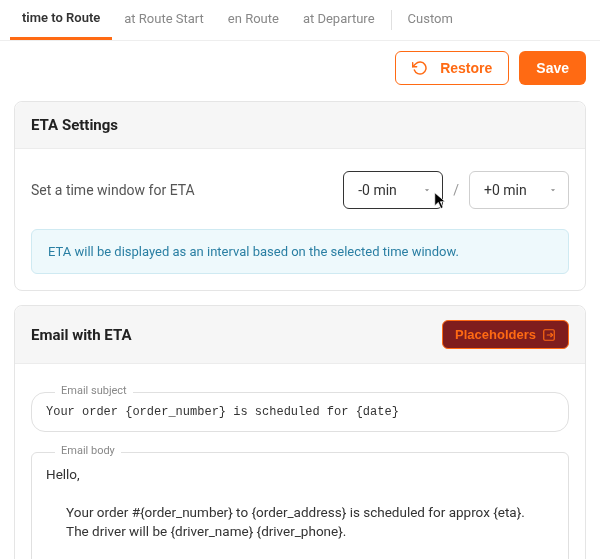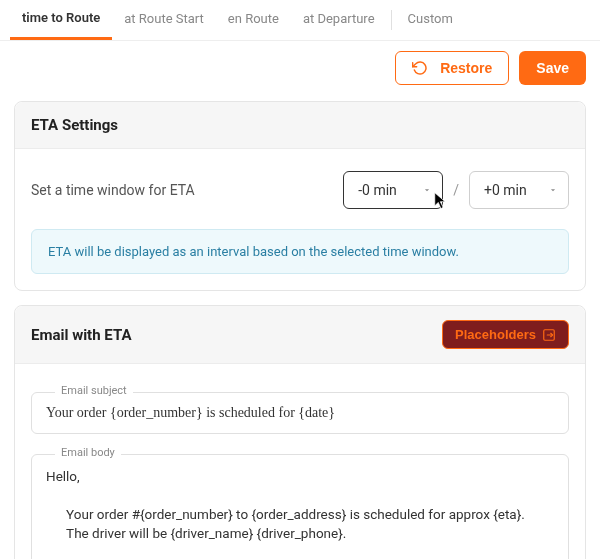--- a/index.html
+++ b/index.html
@@ -138,25 +138,25 @@
     top: -8px;
     left: 24px;
     background: #fff;
     padding: 0 6px;
     font-size: 11px;
     color: #888;
   }
   .input {
     width: 100%;
     border: 1px solid #e0e0e0;
-    border-radius: 6px;
+    border-radius: 14px;
     padding: 12px 14px;
-    font-size: 14px;
-    color: #333;
-    font-family: Liberation Serif, serif;
+    font-size: 12px;
+    color: #333;
+    font-family: Liberation Mono, monospace;
   }
   .textarea {
     width: 100%;
     border: 1px solid #e0e0e0;
     border-radius: 6px;
     padding: 12px 14px;
     font-size: 13.5px;
     color: #333;
     font-family: inherit;
     white-space: pre-wrap;

